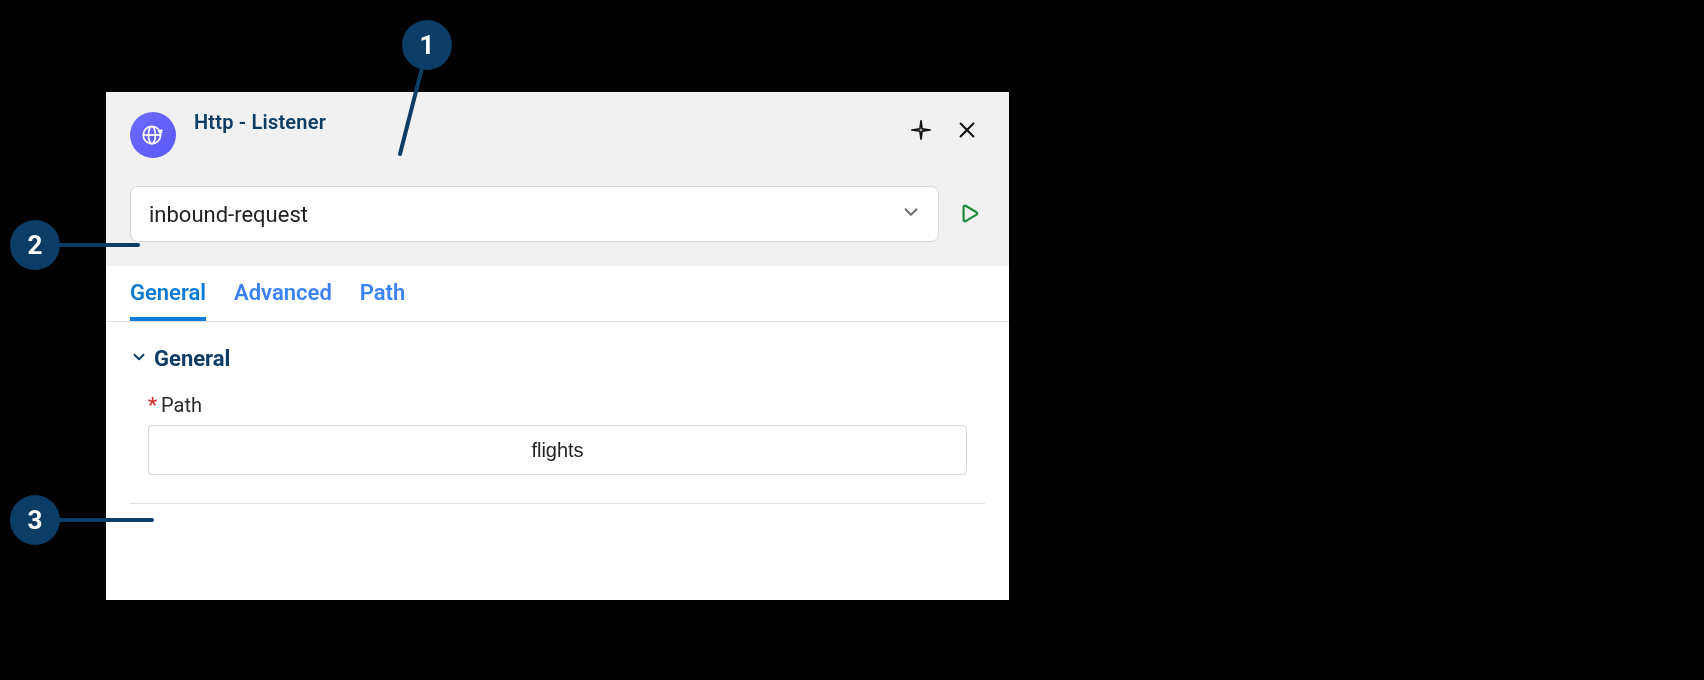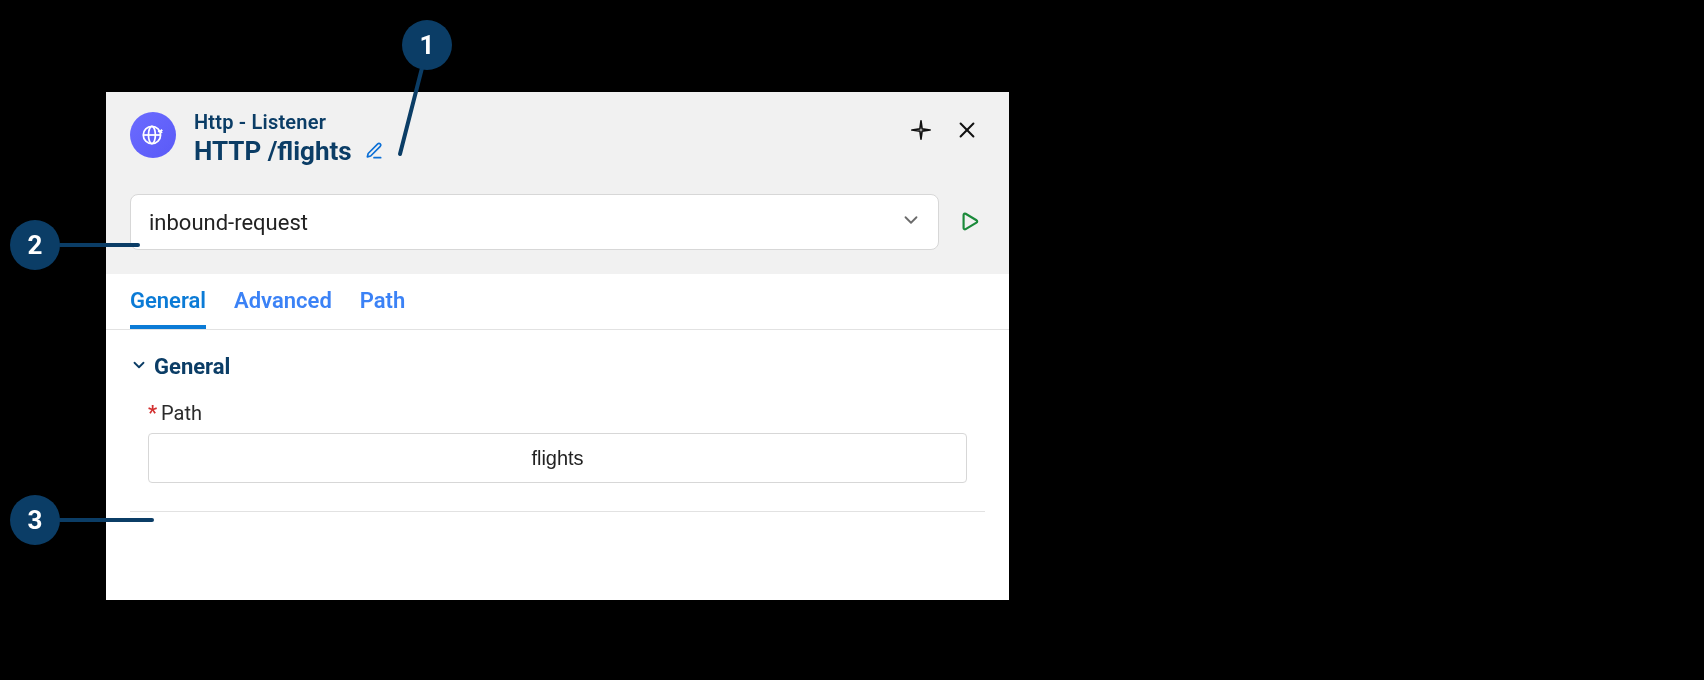--- a/index.html
+++ b/index.html
@@ -215,29 +215,20 @@
         <svg viewBox="0 0 24 24" fill="none" stroke="#fff" stroke-width="1.6">
           <circle cx="11" cy="12" r="8"></circle>
           <ellipse cx="11" cy="12" rx="3.2" ry="8"></ellipse>
           <line x1="3" y1="12" x2="19" y2="12"></line>
           <path d="M16.5 8.5 h4 M20.5 8.5 l-1.4 -1.4 M20.5 8.5 l-1.4 1.4" stroke-width="1.8"></path>
         </svg>
       </div>
 
       <div class="title-texts">
         <div class="subtitle">Http - Listener</div>
-        <div class="title-line">
-          <span>HTTP /flights</span>
-          <span class="edit-btn">
-            <svg viewBox="0 0 24 24" width="20" height="20" fill="none" stroke="currentColor" stroke-width="2" stroke-linecap="round" stroke-linejoin="round">
-              <path d="M12 20h8"></path>
-              <path d="M16.5 3.5a2.1 2.1 0 0 1 3 3L8 18l-4 1 1-4 11.5-11.5z"></path>
-            </svg>
-          </span>
-        </div>
       </div>
 
       <div class="header-actions">
         <span class="icon-btn">
           <svg viewBox="0 0 24 24" width="22" height="22" fill="none" stroke="currentColor" stroke-width="1.8">
             <path d="M12 2 L13.2 10.8 L22 12 L13.2 13.2 L12 22 L10.8 13.2 L2 12 L10.8 10.8 Z" stroke-linejoin="round"></path>
           </svg>
         </span>
         <span class="icon-btn">
           <svg viewBox="0 0 24 24" width="22" height="22" fill="none" stroke="currentColor" stroke-width="2.2" stroke-linecap="round">

